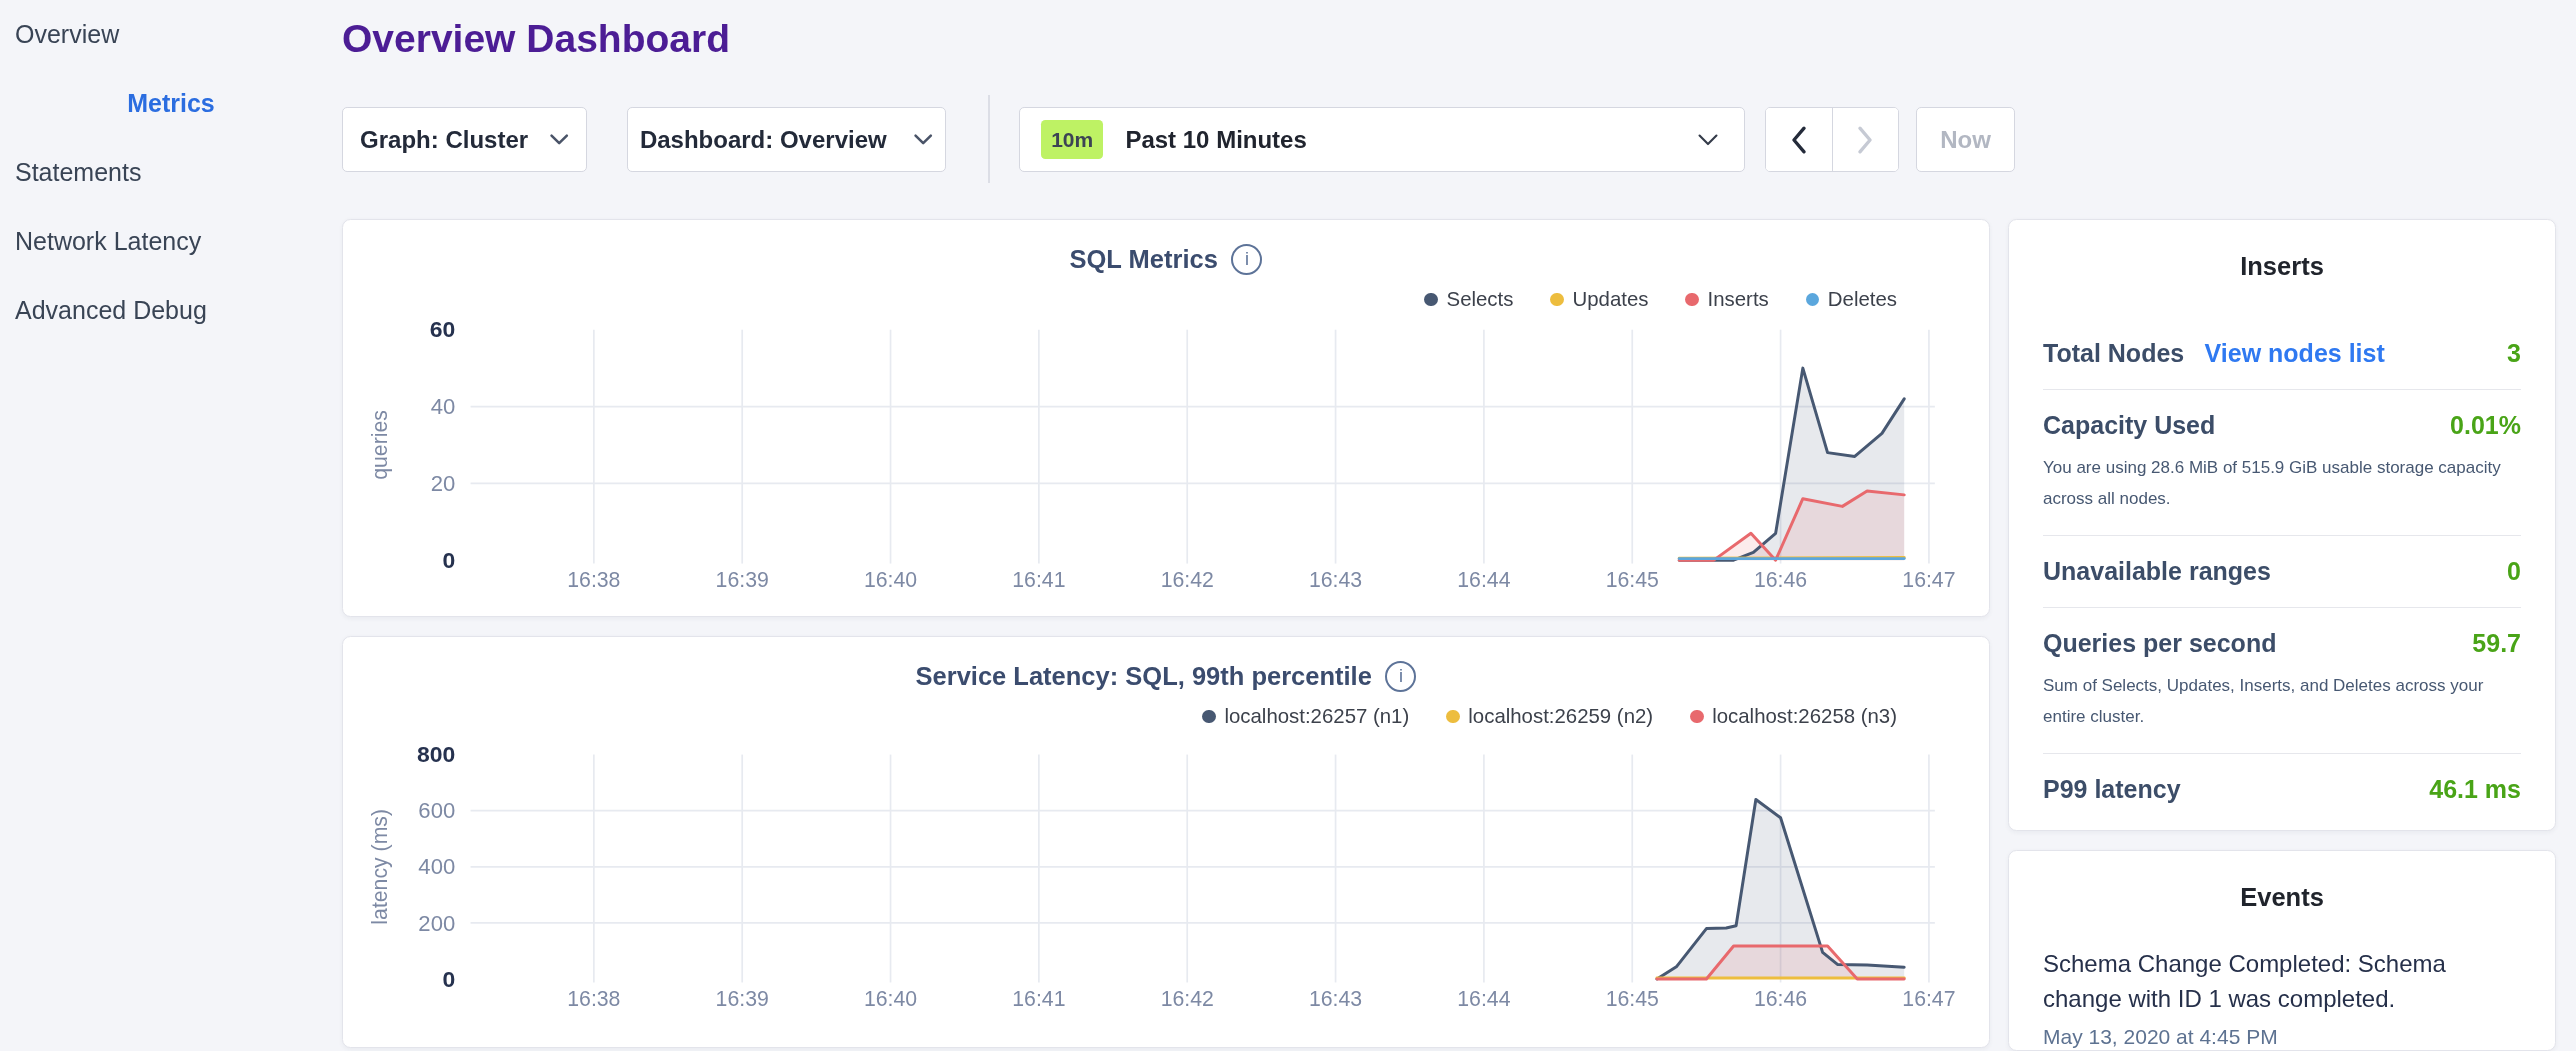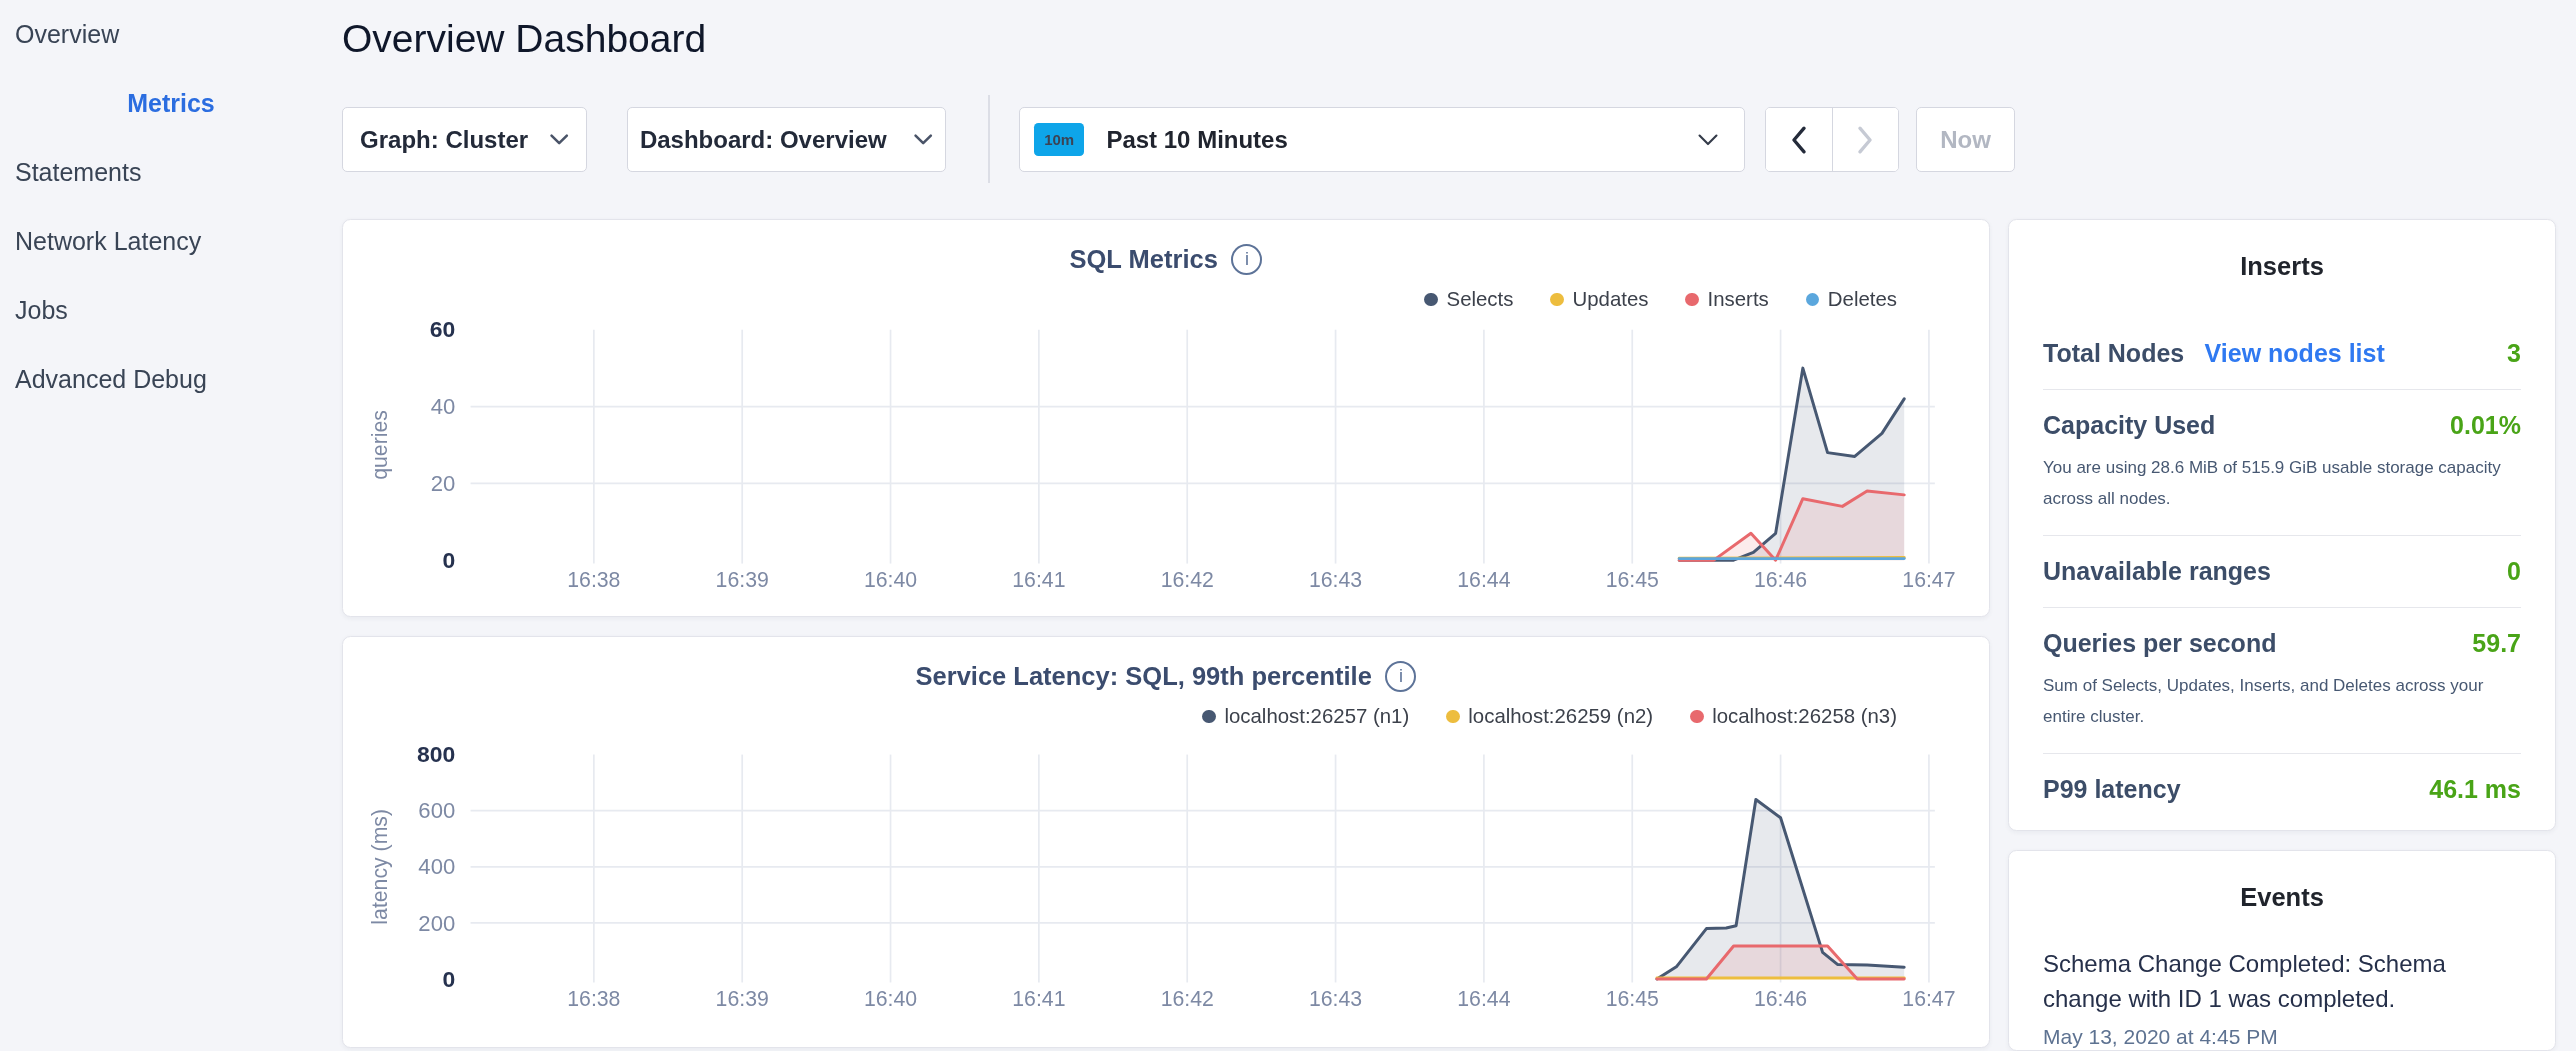--- a/index.html
+++ b/index.html
@@ -6,29 +6,29 @@
   html,body { width:2576px; height:1051px; overflow:hidden; }
   body { background:#f4f5f9; font-family:"Liberation Sans","DejaVu Sans",sans-serif; color:#394455; }
   svg text { font-family:"Liberation Sans","DejaVu Sans",sans-serif; }
 
   
   .sidebar { position:absolute; left:0; top:0; width:327px; height:100%; padding-top:19.6px; }
   .nav-item { height:69px; padding-left:15px; font-size:25px; font-weight:500; color:#394455; cursor:pointer; }
   .nav-item.active { color:#2b6de0; font-weight:bold;text-align:center; }
 
   
-  .page-title { position:absolute; left:342px; top:17px; font-size:39px; font-weight:400; color:#0f172a; }
+  .page-title { position:absolute; left:342px; top:17px; font-size:39px; font-weight:700; color:#4c1d95; }
   .btn { position:absolute; top:107px; height:65px; background:#fff; border:0.9px solid #d5d7e0; border-radius:5.1px;
          display:flex; align-items:center; justify-content:center; font-size:24px; font-weight:bold; color:#232a39; cursor:pointer; }
   .dd1 { left:342px; width:245px; gap:20.4px; }
   .dd2 { left:627px; width:319px; gap:26px; }
   .vdivider { position:absolute; left:988px; top:95px; width:1.7px; height:88px; background:#dcdee6; }
   .timepicker { position:absolute; left:1019px; top:107px; width:726px; height:65px; background:#fff; border:0.9px solid #d5d7e0;
                 border-radius:5.1px; display:flex; align-items:center; cursor:pointer; }
-  .tp-badge { margin-left:14px; background:#0ea5e9; border-radius:4.3px; padding:7.7px 10.2px; font-size:15px; font-weight:bold; color:#3c4354; }
+  .tp-badge { margin-left:21px; background:#bef264; border-radius:4.3px; padding:7.7px 10.2px; font-size:21px; font-weight:bold; color:#3c4354; }
   .tp-label { margin-left:22px; font-size:24px; font-weight:bold; color:#20242e; }
   .tp-caret { margin-left:auto; margin-right:25.5px; }
   .pager { position:absolute; left:1765px; top:107px; width:134px; height:65px; background:#fff; border:0.9px solid #d5d7e0;
            border-radius:5.1px; display:flex; overflow:hidden; }
   .pager button { flex:1; background:#fff; border:none; display:flex; align-items:center; justify-content:center; cursor:pointer; }
   .pager button + button { border-left:0.9px solid #d5d7e0; }
   .now-btn { left:1916px; width:99px; color:#b2b7c2; }
 
   
   .card { position:absolute; background:#fff; border:0.9px solid #e3e4eb; border-radius:8.5px; box-shadow:0 1.7px 4.3px rgba(40,50,80,0.05); }
@@ -63,21 +63,20 @@
   .event-time { margin-top:8.5px; font-size:21px; color:#5d7291; }
 </style>
 </head>
 <body>
 
 <nav class="sidebar">
   <div class="nav-item">Overview</div>
   <div class="nav-item active">Metrics</div>
   <div class="nav-item">Statements</div>
   <div class="nav-item">Network Latency</div>
-  <div class="nav-item">Jobs</div>
   <div class="nav-item">Advanced Debug</div>
 </nav>
 
 <h1 class="page-title">Overview Dashboard</h1>
 
 <button class="btn dd1">
   <span>Graph: Cluster</span>
   <svg width="20.4" height="12.8" viewBox="0 0 24 15">
       <polyline points="3,3 12,12 21,3" fill="none" stroke="#4a5468" stroke-width="3" stroke-linecap="round" stroke-linejoin="round"></polyline>
     </svg>

